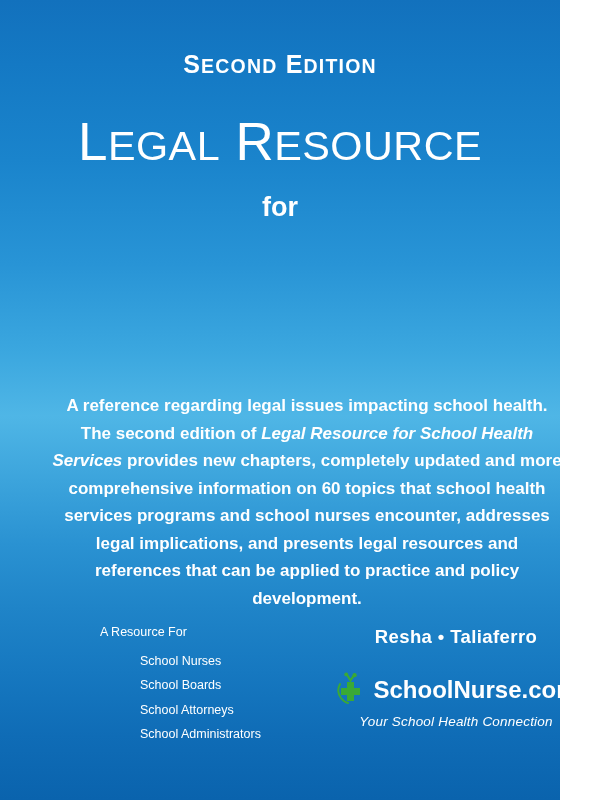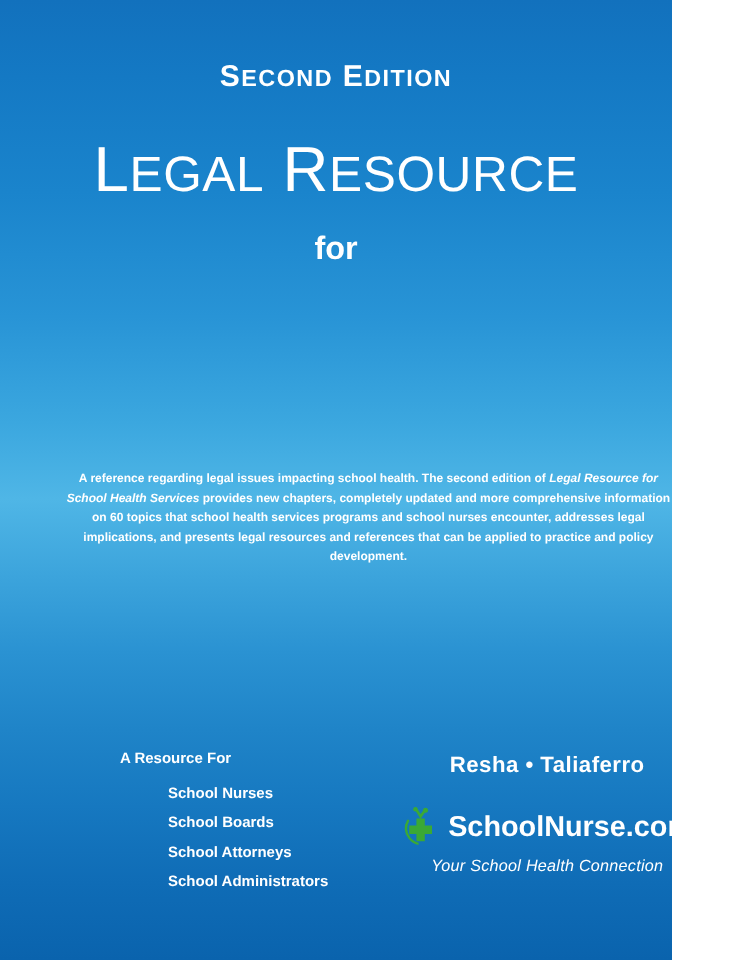--- a/index.html
+++ b/index.html
@@ -80,35 +80,35 @@
     font-size: 0.78em;
   }
 
   
   .description {
     position: absolute;
     top: 392px;
     left: 52px;
     width: 510px;
     text-align: center;
-    font-size: 10px;
+    font-size: 17px;
     line-height: 1.62;
     font-weight: bold;
   }
   .description .ital {
     font-style: italic;
   }
 
   
   .audience {
     position: absolute;
     left: 100px;
     top: 626px;
     font-size: 12.5px;
-    font-weight: bold;
+    font-weight: normal;
     line-height: 1;
   }
   .audience-heading {
     margin-bottom: 16px;
   }
   .audience-list {
     margin: 0;
     padding: 0;
     list-style: none;
     margin-left: 40px;

